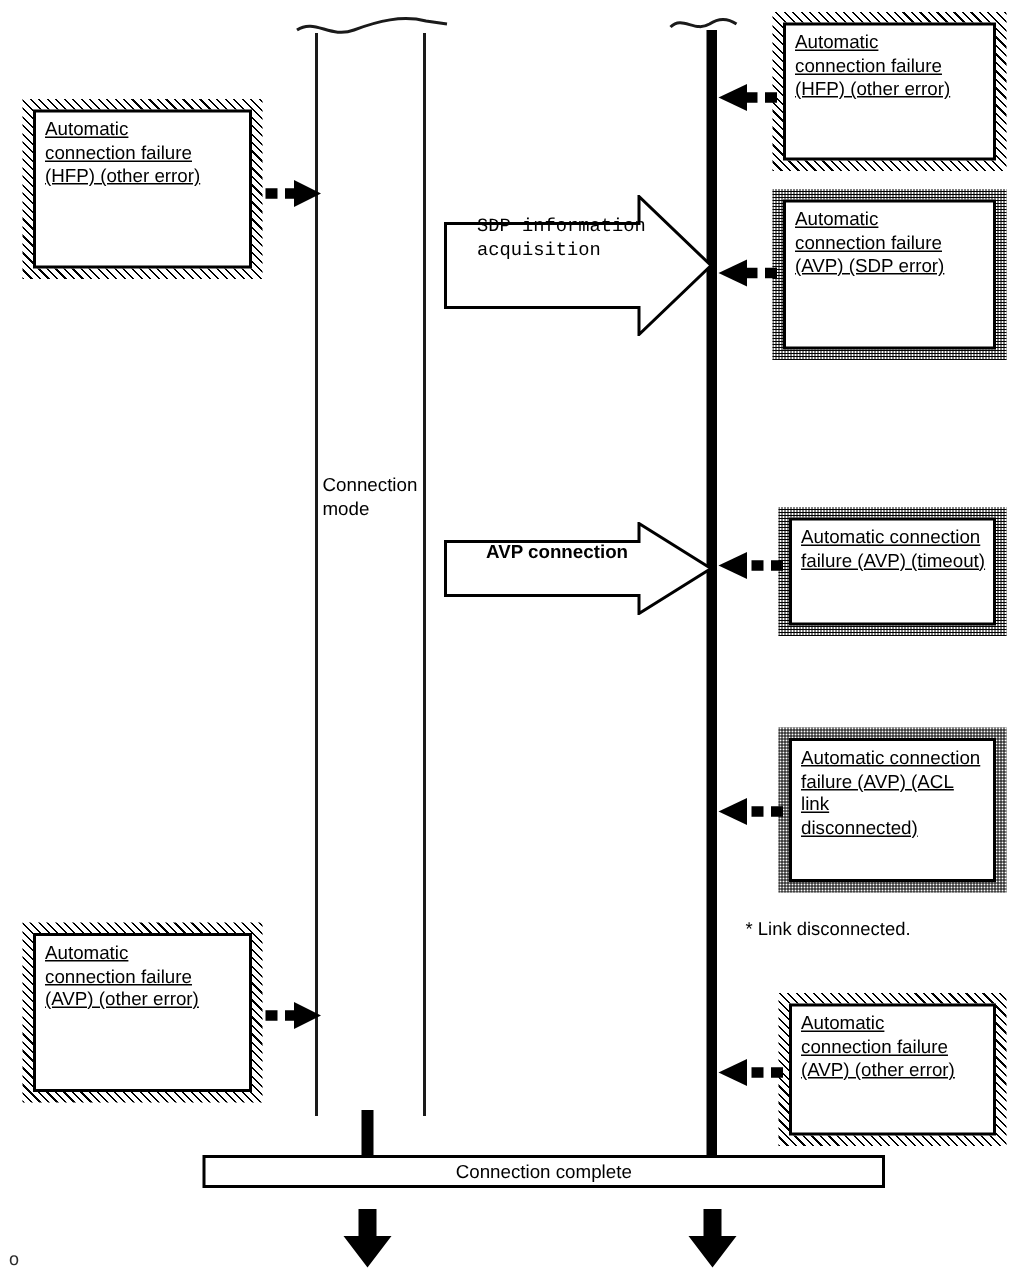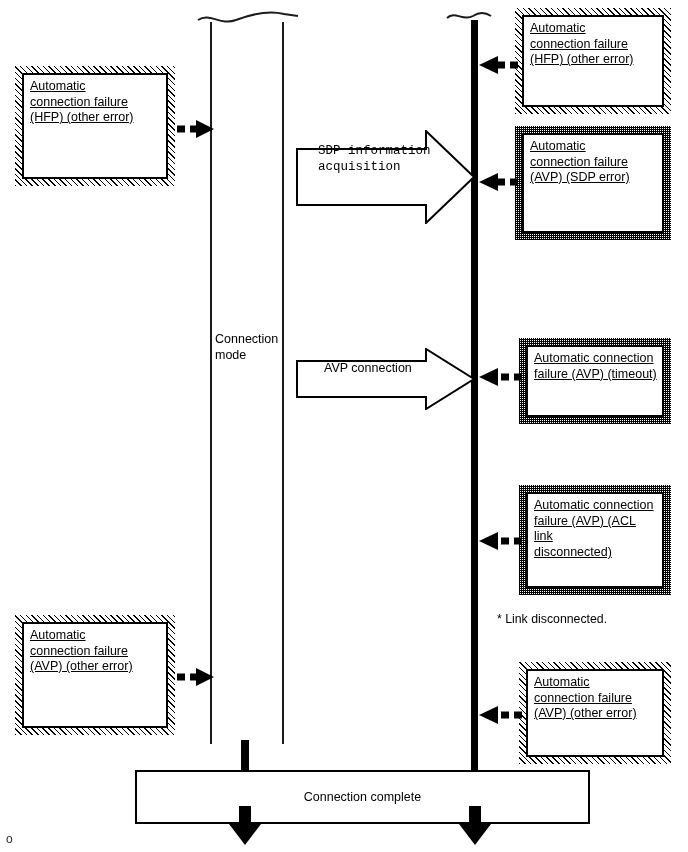--- a/index.html
+++ b/index.html
@@ -110,21 +110,21 @@
 <body>
 
 <div id="canvas">
 
   <div class="abs lifeline-col" style="left:210px; top:22px; width:74px; height:722px;"></div>
 
   <svg class="abs wave" style="left:196px; top:4px;" width="104" height="26" viewBox="0 0 104 26">
     <path d="M2,16 C14,8 24,22 40,16 C56,10 72,6 88,10 L102,12" fill="none" stroke="#1a1a1a" stroke-width="2"></path>
   </svg>
 
-  <div class="abs" style="left:215px; top:332px; width:70px; font-size:12.5px; line-height:15.5px; white-space:pre-line;">Connection
+  <div class="abs" style="left:215px; top:316px; width:70px; font-size:12.5px; line-height:15.5px; white-space:pre-line;">Connection
 mode</div>
 
   <div class="abs lifeline-bar" style="left:241px; top:740px; width:8px; height:36px;"></div>
 
   <div class="abs lifeline-bar" style="left:471px; top:20px; width:7px; height:756px;"></div>
 
   <svg class="abs wave" style="left:445px; top:4px;" width="50" height="24" viewBox="0 0 50 24">
     <path d="M2,14 C10,6 18,18 28,12 C34,8 40,8 46,12" fill="none" stroke="#1a1a1a" stroke-width="2"></path>
   </svg>
 
@@ -150,21 +150,21 @@
   </svg>
 
   <div class="action-arrow" style="left:296px; top:130px; width:180px; height:94px;font-family:Liberation Mono, monospace;">
     <svg width="180" height="94" viewBox="0 0 180 94">
       <polygon points="1,19 130,19 130,1 178,47 130,93 130,75 1,75" fill="#ffffff" stroke="#000000" stroke-width="2" stroke-linejoin="miter"></polygon>
     </svg>
     <div class="lbl" style="white-space:pre-line;">SDP information
 acquisition</div>
   </div>
 
-  <div class="action-arrow" style="left:296px; top:348px; width:180px; height:62px;">
+  <div class="action-arrow" style="left:296px; top:348px; width:180px; height:62px;font-weight:bold;">
     <svg width="180" height="62" viewBox="0 0 180 62">
       <polygon points="1,13 130,13 130,1 178,31 130,61 130,49 1,49" fill="#ffffff" stroke="#000000" stroke-width="2" stroke-linejoin="miter"></polygon>
     </svg>
     <div class="lbl" style="top:13px; left:28px; white-space:pre-line;">AVP connection</div>
   </div>
 
   <div class="abs frame-hatch err-box" style="left:515px; top:8px; width:156px; height:106px;">
     <div class="err-inner" style="white-space:pre-line;">Automatic
 connection failure
 (HFP) (other error)</div>
@@ -207,21 +207,21 @@
   <div class="abs frame-hatch err-box" style="left:519px; top:662px; width:152px; height:102px;">
     <div class="err-inner" style="white-space:pre-line;">Automatic
 connection failure
 (AVP) (other error)</div>
   </div>
   <svg class="abs" style="left:475px; top:704px;" width="48" height="22" viewBox="0 0 48 22">
     <line x1="47" y1="11" x2="20" y2="11" stroke="#000" stroke-width="7" stroke-dasharray="8,5"></line>
     <polygon points="23,2 4,11 23,20" fill="#000"></polygon>
   </svg>
 
-  <div class="abs complete-bar" style="left:135px; top:770px; width:455px; height:54px;">
+  <div class="abs complete-bar" style="left:135px; top:770px; width:455px; height:22px;">
     <span>Connection complete</span>
   </div>
 
   <svg class="abs" style="left:228px; top:806px;" width="34" height="40" viewBox="0 0 34 40">
     <polygon points="11,0 23,0 23,18 33,18 17,39 1,18 11,18" fill="#000"></polygon>
   </svg>
   <svg class="abs" style="left:458px; top:806px;" width="34" height="40" viewBox="0 0 34 40">
     <polygon points="11,0 23,0 23,18 33,18 17,39 1,18 11,18" fill="#000"></polygon>
   </svg>
 

